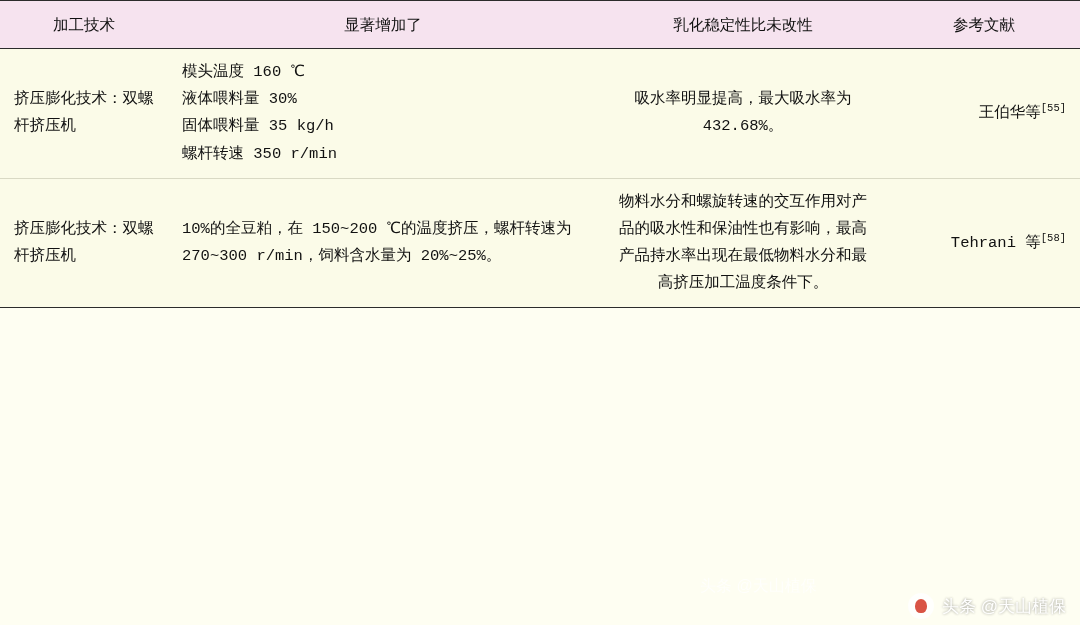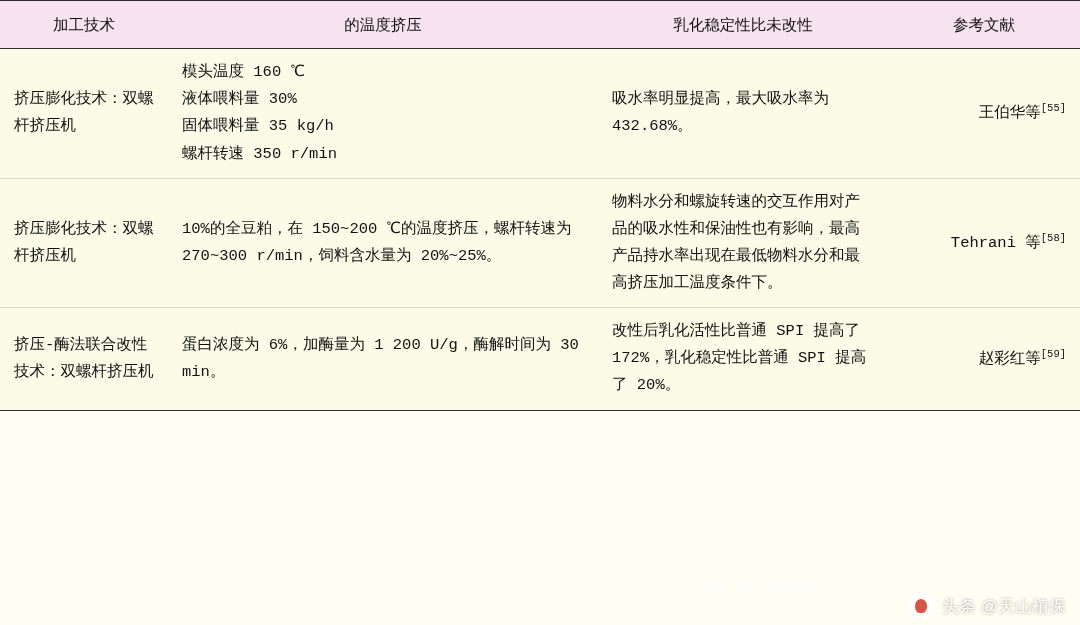--- a/index.html
+++ b/index.html
@@ -51,21 +51,21 @@
   tbody tr:last-child td {
     border-bottom: 1.6px solid #2b2b2b;
   }
   .col-tech   { width: 168px; }
   .col-param  { width: 430px; }
   .col-effect { width: 290px; }
   .col-ref    { width: 192px; }
 
   td.c-tech   { text-align: left; padding-left: 22px; margin-top: 16px; }
   td.c-param  { text-align: left; padding-left: 16px; padding-right: 18px; }
-  td.c-effect { text-align: left; padding-left: 16px; padding-right: 14px; }
+  td.c-effect { text-align: center; padding-left: 16px; padding-right: 14px; }
   td.c-ref    { text-align: right; white-space: nowrap; }
 
   sup { font-size: 10.5px; vertical-align: super; }
 
   .watermark {
     position: absolute;
     right: 14px;
     bottom: 6px;
     display: flex;
     align-items: center;
@@ -113,44 +113,38 @@
   <table class="tbl">
     <colgroup>
       <col class="col-tech">
         <col class="col-param">
         <col class="col-effect">
         <col class="col-ref">
     </colgroup>
     <thead>
       <tr>
         <th>加工技术</th>
-        <th>的温度挤压</th>
+        <th>显著增加了</th>
         <th>乳化稳定性比未改性</th>
         <th>参考文献</th>
       </tr>
     </thead>
     <tbody>
       <tr>
         <td class="c-tech">挤压膨化技术：双螺杆挤压机</td>
         <td class="c-param">模头温度 160 ℃<br>液体喂料量 30%<br>固体喂料量 35 kg/h<br>螺杆转速 350 r/min</td>
         <td class="c-effect">吸水率明显提高，最大吸水率为 432.68%。</td>
         <td class="c-ref"><span>王伯华等</span><sup>[55]</sup></td>
       </tr>
       <tr>
         <td class="c-tech">挤压膨化技术：双螺杆挤压机</td>
         <td class="c-param">10%的全豆粕，在 150~200 ℃的温度挤压，螺杆转速为 270~300 r/min，饲料含水量为 20%~25%。</td>
         <td class="c-effect">物料水分和螺旋转速的交互作用对产品的吸水性和保油性也有影响，最高产品持水率出现在最低物料水分和最高挤压加工温度条件下。</td>
         <td class="c-ref"><span>Tehrani 等</span><sup>[58]</sup></td>
       </tr>
-      <tr>
-        <td class="c-tech">挤压-酶法联合改性技术：双螺杆挤压机</td>
-        <td class="c-param">蛋白浓度为 6%，加酶量为 1 200 U/g，酶解时间为 30 min。</td>
-        <td class="c-effect">改性后乳化活性比普通 SPI 提高了 172%，乳化稳定性比普通 SPI 提高了 20%。</td>
-        <td class="c-ref"><span>赵彩红等</span><sup>[59]</sup></td>
-      </tr>
     </tbody>
   </table>
 
   <div class="watermark-ghost">头条 @天山植保</div>
 
   <div class="watermark">
     <span class="wm-dot"></span>
     <span>头条 @天山植保</span>
   </div>
 

